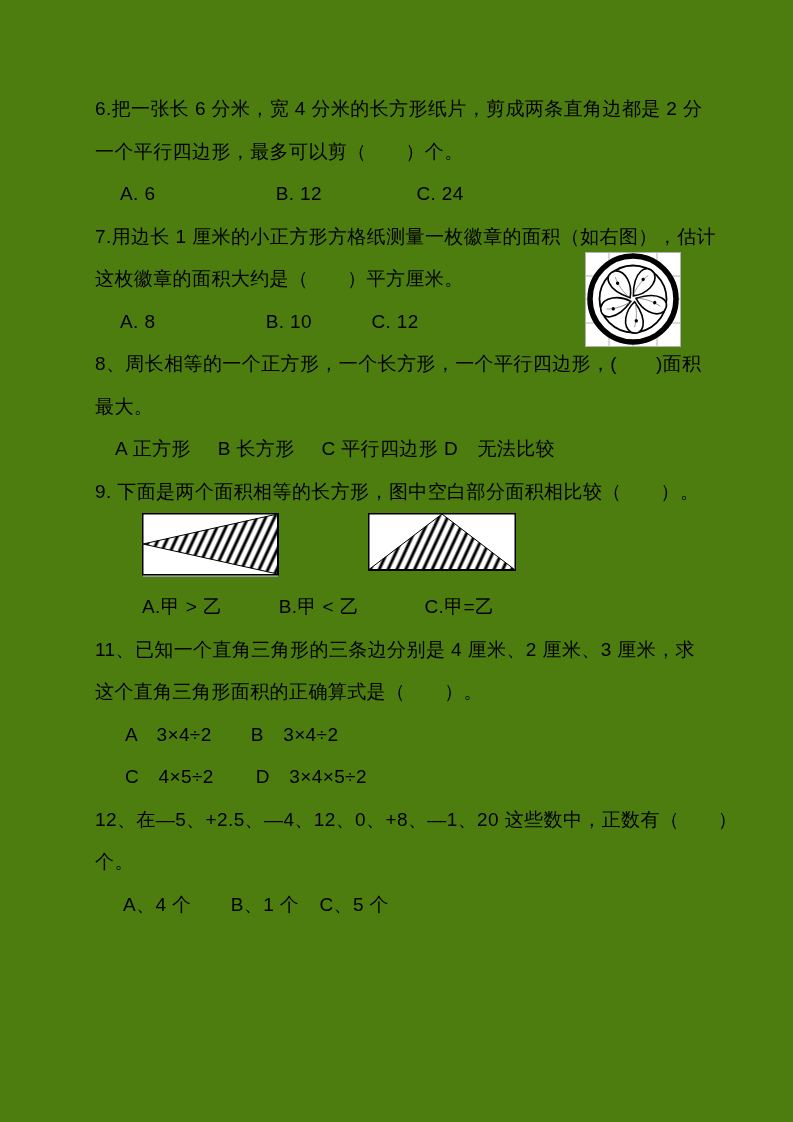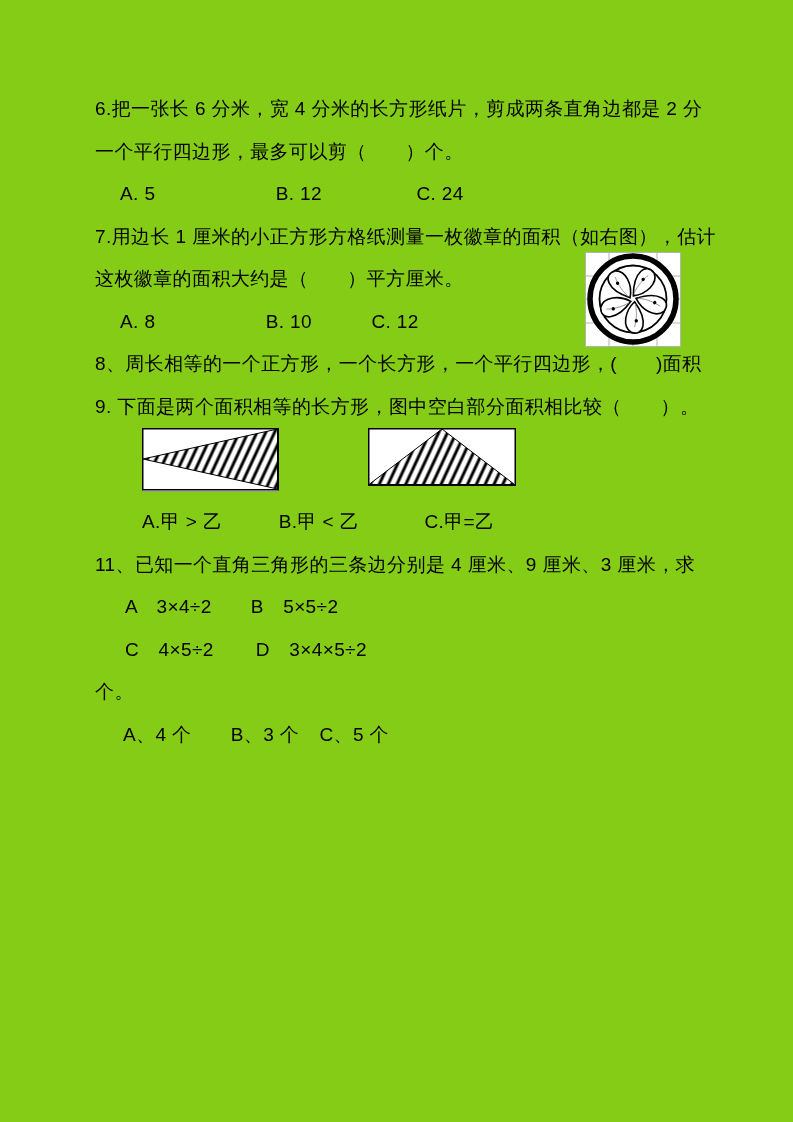--- a/index.html
+++ b/index.html
@@ -7,21 +7,21 @@
     width:793px;height:1122px;
     font-family:"Liberation Sans","DejaVu Sans",sans-serif;
     color:#000;
   }
   .page{
     position:relative;
     width:793px;height:1122px;
     box-sizing:border-box;
     padding:88px 40px 0 95px;
     overflow:hidden;
-    background:#84cc16;
+    background:#4d7c0f;
   }
   .line{
     font-size:19px;
     line-height:42.5px;
     white-space:nowrap;
     letter-spacing:0.4px;
   }
   .opt{display:inline-block;}
   
   .opts-q6{padding-left:25px}  .opts-q6 .o0{min-width:150px} .opts-q6 .o1{min-width:135px}
@@ -47,21 +47,21 @@
 </style>
 </head>
 <body>
 
 <div class="page">
 
   <section>
     <div class="line">6.把一张长 6 分米，宽 4 分米的长方形纸片，剪成两条直角边都是 2 分</div>
     <div class="line">一个平行四边形，最多可以剪（　　）个。</div>
     <div class="line opts-q6">
-      <span class="opt o0">A. 5</span>
+      <span class="opt o0">A. 6</span>
       <span class="opt o1">B. 12</span>
       <span class="opt o2">C. 24</span>
     </div>
   </section>
 
   <section>
     <div class="line">7.用边长 1 厘米的小正方形方格纸测量一枚徽章的面积（如右图），估计</div>
     <div class="line">这枚徽章的面积大约是（　　）平方厘米。</div>
     <div class="line opts-q7">
       <span class="opt o0">A. 8</span>
@@ -111,20 +111,27 @@
           <path d="M1 -3 C 6 -27, 21 -33, 26 -21 C 28 -10, 14 -2, 1 -3 Z" fill="#ffffff" stroke="#000" stroke-width="1.6"></path>
           <path d="M2 -5 C 8 -13, 14 -17, 20 -20" fill="none" stroke="#8a8a8a" stroke-width="0.8"></path>
           <circle cx="14" cy="-17" r="1.7" fill="#000"></circle>
         </g>
       </g>
     </g>
   </svg>
 
   <section>
     <div class="line">8、周长相等的一个正方形，一个长方形，一个平行四边形，(　　)面积</div>
+    <div class="line">最大。</div>
+    <div class="line opts-q8">
+      <span class="opt o0">A 正方形</span>
+      <span class="opt o1">B 长方形</span>
+      <span class="opt o2">C 平行四边形</span>
+      <span class="opt o3">D　无法比较</span>
+    </div>
   </section>
 
   <section>
     <div class="line">9. 下面是两个面积相等的长方形，图中空白部分面积相比较（　　）。</div>
     <div class="fig-row">
       <svg class="fig-jia" width="137" height="64" viewBox="0 0 137 64" xmlns="http://www.w3.org/2000/svg">
         <defs>
           <pattern id="hatchA" patternUnits="userSpaceOnUse" width="8" height="8" patternTransform="rotate(25)">
             <rect width="8" height="8" fill="#ffffff"></rect>
             <line x1="2" y1="0" x2="2" y2="8" stroke="#000" stroke-width="3"></line>
@@ -147,33 +154,35 @@
     </div>
     <div class="line opts-q9">
       <span class="opt o0">A.甲 &gt; 乙</span>
       <span class="opt o1">B.甲 &lt; 乙</span>
       <span class="opt o2">C.甲=乙</span>
     </div>
   </section>
 
 
   <section>
-    <div class="line">11、已知一个直角三角形的三条边分别是 4 厘米、9 厘米、3 厘米，求</div>
+    <div class="line">11、已知一个直角三角形的三条边分别是 4 厘米、2 厘米、3 厘米，求</div>
+    <div class="line">这个直角三角形面积的正确算式是（　　）。</div>
     <div class="line opts-q11a">
       <span class="opt o0">A　3×4÷2</span>
-      <span class="opt o1">B　5×5÷2</span>
+      <span class="opt o1">B　3×4÷2</span>
     </div>
     <div class="line opts-q11b">
       <span class="opt o0">C　4×5÷2</span>
       <span class="opt o1">D　3×4×5÷2</span>
     </div>
   </section>
 
   <section>
+    <div class="line">12、在—5、+2.5、—4、12、0、+8、—1、20 这些数中，正数有（　　）</div>
     <div class="line">个。</div>
     <div class="line opts-q12">
       <span class="opt o0">A、4 个</span>
-      <span class="opt o1">B、3 个</span>
+      <span class="opt o1">B、1 个</span>
       <span class="opt o2">C、5 个</span>
     </div>
   </section>
 
 </div>
 
 </body></html>

